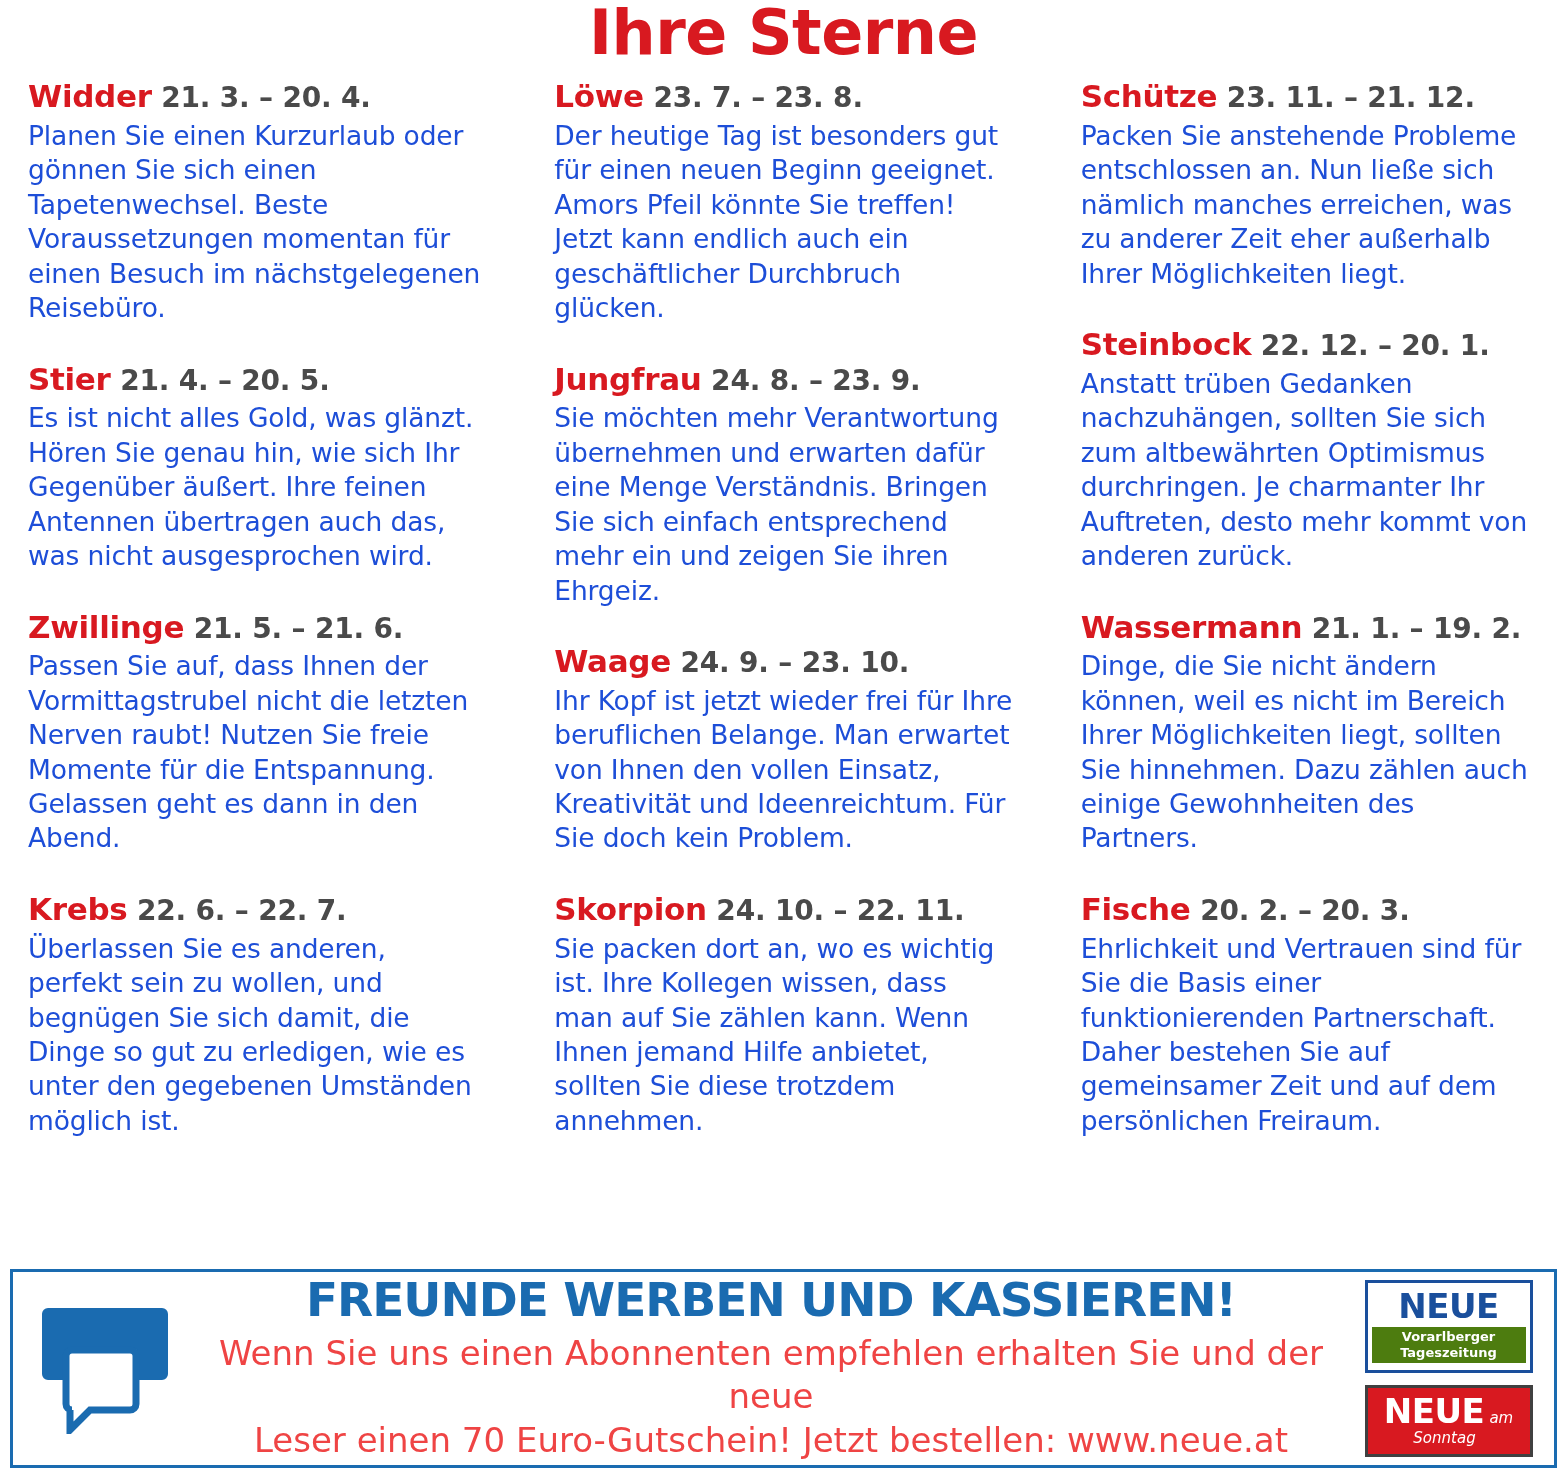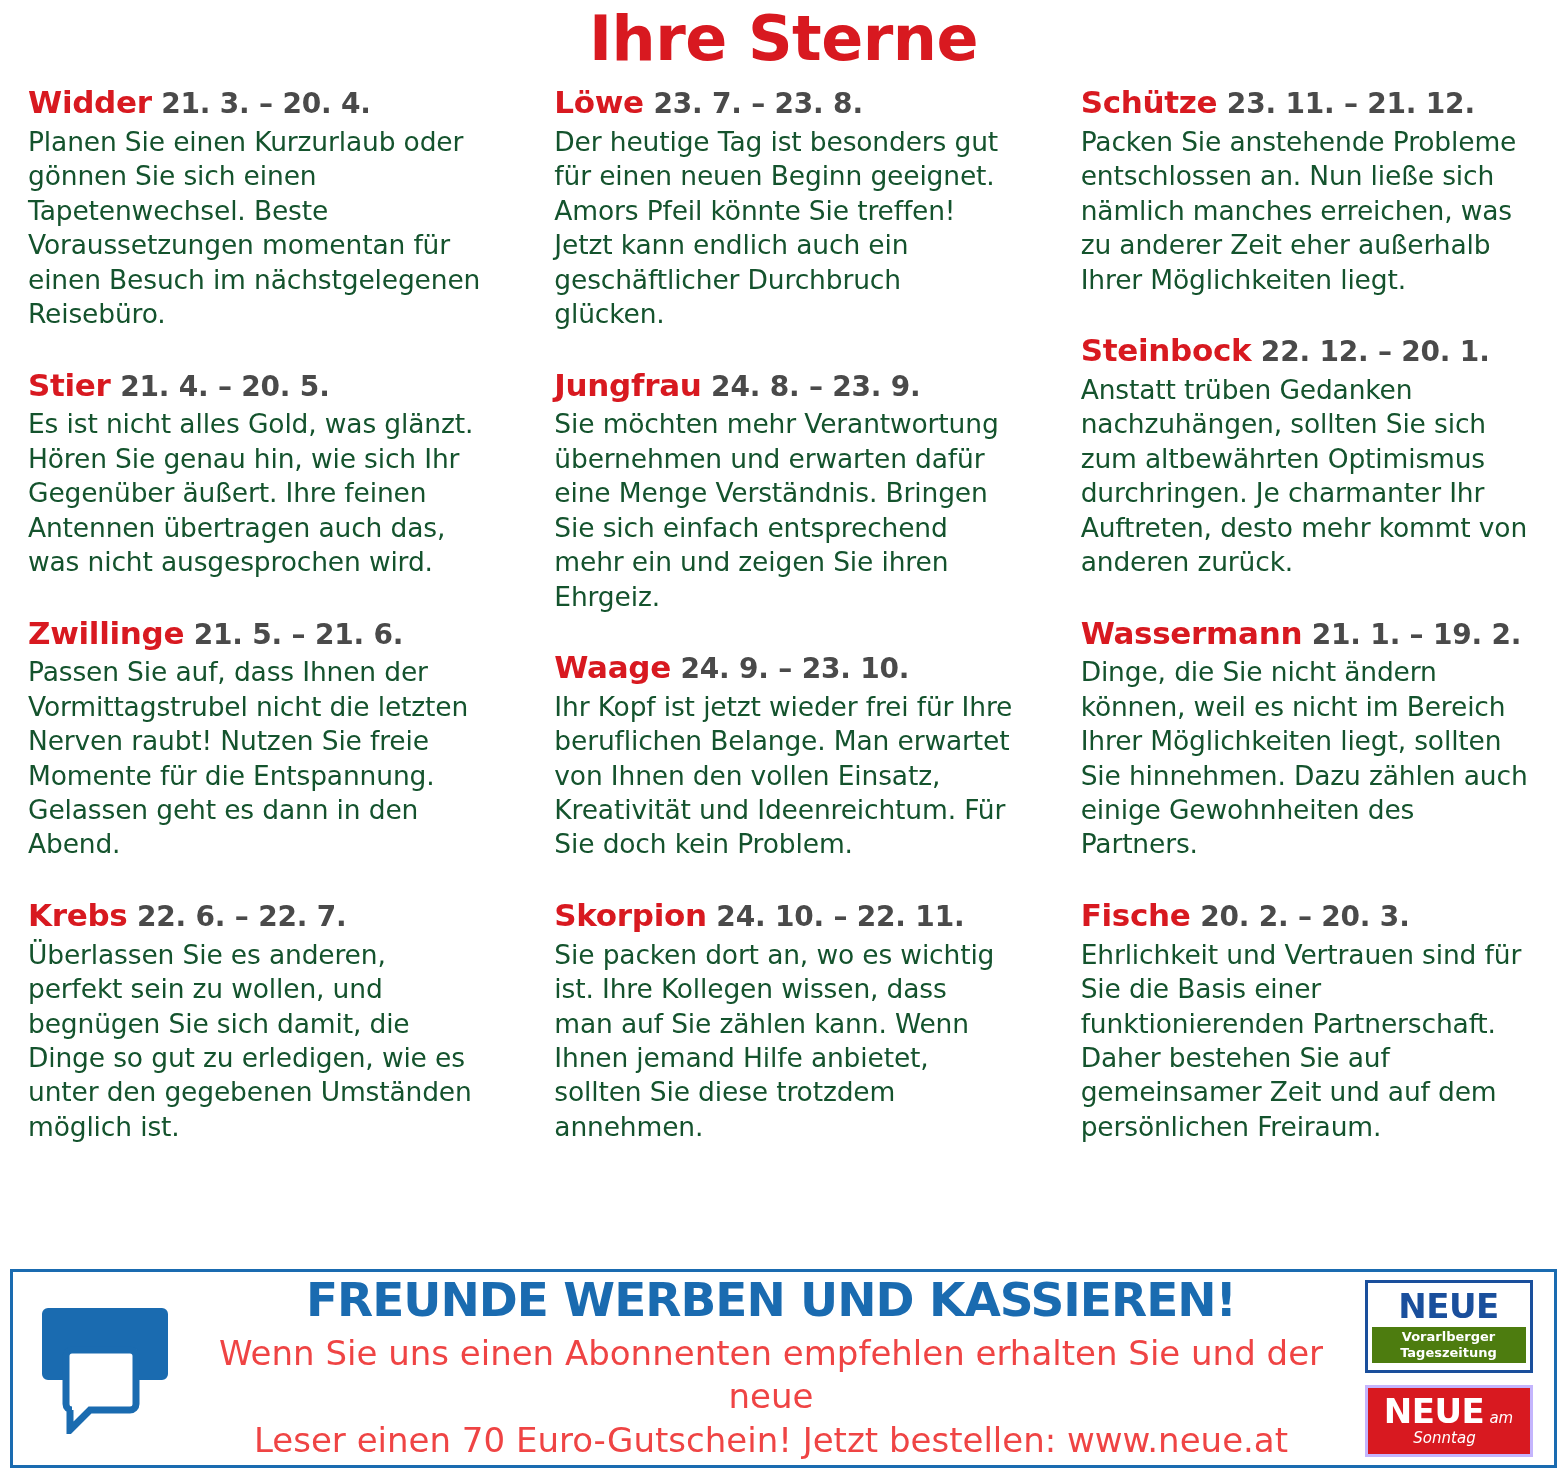--- a/index.html
+++ b/index.html
@@ -23,21 +23,20 @@
     position: relative;
   }
   .headline {
     text-align: center;
     color: #d81920;
     font-family: "DejaVu Sans", "Liberation Sans", sans-serif;
     font-weight: bold;
     font-size: 62px;
     letter-spacing: -0.5px;
     line-height: 1.05;
-    padding-top: 6px;
     padding-bottom: 14px;
   }
   .columns {
     display: flex;
     gap: 68px;
     align-items: flex-start;
   }
   .col {
     flex: 1 1 0;
     min-width: 0;
@@ -62,21 +61,21 @@
   }
   .sign-dates {
     color: #4a4a4a;
     font-weight: bold;
     font-size: 28px;
     letter-spacing: -0.2px;
   }
   .sign-text {
     font-size: 26.5px;
     line-height: 1.30;
-    color: #14532d;
+    color: #1d4ed8;
     letter-spacing: -0.15px;
     text-align: left;
   }
   .promo {
     position: absolute;
     left: 10px;
     right: 10px;
     bottom: 8px;
     border: 3px solid #1a6bb0;
     box-sizing: border-box;
@@ -129,21 +128,21 @@
     box-sizing: border-box;
     text-align: center;
     padding: 6px 4px 7px 4px;
   }
   .logo-blue {
     border: 3px solid #1a4f9c;
     background: #ffffff;
   }
   .logo-red {
     background: #d81920;
-    border: 3px solid #c4b5fd;
+    border: 3px solid #404040;
   }
   .logo-word {
     font-weight: bold;
     font-size: 34px;
     line-height: 1;
     letter-spacing: -0.5px;
   }
   .logo-blue .logo-word { color: #1a4f9c; }
   .logo-red .logo-word { color: #ffffff; }
   .logo-sub {

